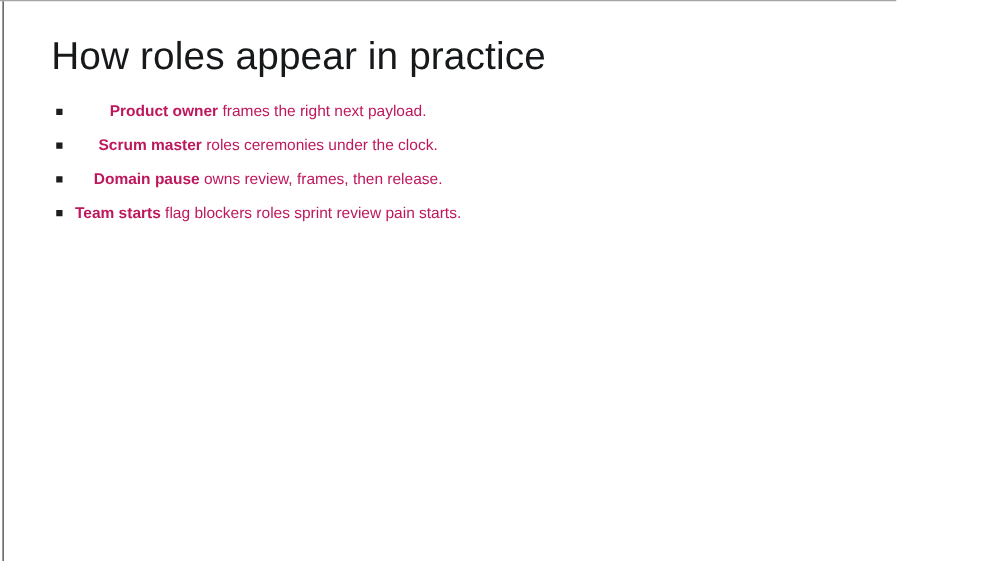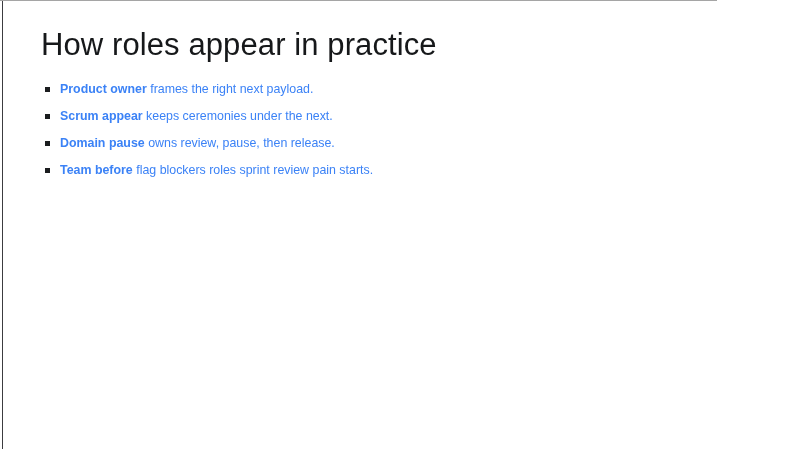--- a/index.html
+++ b/index.html
@@ -76,22 +76,23 @@
     padding: 0;
     list-style: none;
   }
 
   .bullet-item {
     position: relative;
     height: 27px;
     padding-left: 19px;
     font-size: 12.4px;
     line-height: 27px;
-    color: #3b82f6;
+    color: #be185d;
     white-space: nowrap;
+    text-align: center;
   }
 
   .bullet-marker {
     position: absolute;
     left: 4px;
     top: 11px;
     width: 5px;
     height: 5px;
     background: #1b1d1f;
   }
@@ -119,28 +120,28 @@
 
     <ul class="bullet-list">
 
       <li class="bullet-item">
         <span class="bullet-marker"></span>
         <span class="bullet-lead">Product owner</span><span class="bullet-rest"> frames the right next payload.</span>
       </li>
 
       <li class="bullet-item">
         <span class="bullet-marker"></span>
-        <span class="bullet-lead">Scrum appear</span><span class="bullet-rest"> keeps ceremonies under the next.</span>
+        <span class="bullet-lead">Scrum master</span><span class="bullet-rest"> roles ceremonies under the clock.</span>
       </li>
 
       <li class="bullet-item">
         <span class="bullet-marker"></span>
-        <span class="bullet-lead">Domain pause</span><span class="bullet-rest"> owns review, pause, then release.</span>
+        <span class="bullet-lead">Domain pause</span><span class="bullet-rest"> owns review, frames, then release.</span>
       </li>
 
       <li class="bullet-item">
         <span class="bullet-marker"></span>
-        <span class="bullet-lead">Team before</span><span class="bullet-rest"> flag blockers roles sprint review pain starts.</span>
+        <span class="bullet-lead">Team starts</span><span class="bullet-rest"> flag blockers roles sprint review pain starts.</span>
       </li>
 
     </ul>
   </div>
 </div>
 
 </body></html>

